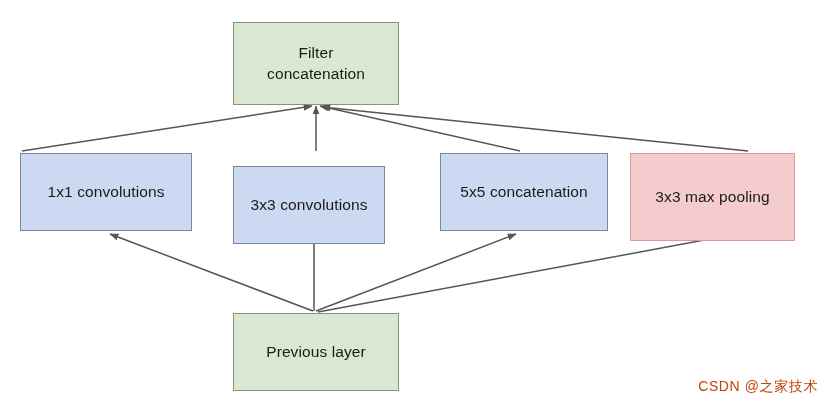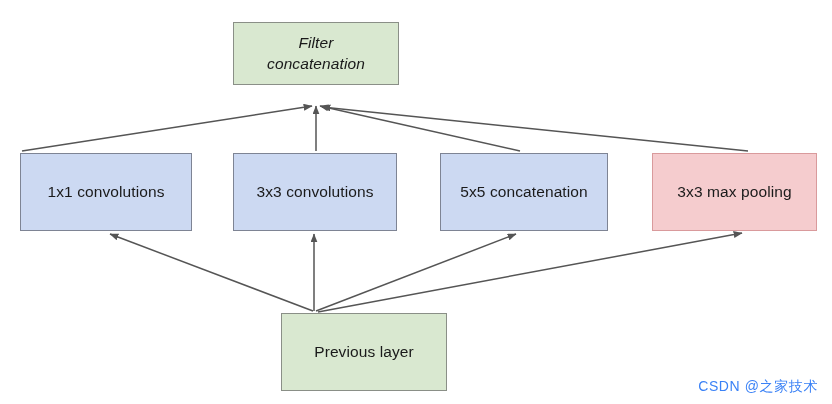--- a/index.html
+++ b/index.html
@@ -53,21 +53,21 @@
   .node-label {
     display: block;
     white-space: pre-line;
     padding: 0 6px;
   }
   #watermark {
     position: absolute;
     right: 14px;
     bottom: 8px;
     font-size: 14px;
-    color: #3b82f6;
+    color: #c2410c;
     letter-spacing: 0.6px;
     z-index: 3;
     white-space: nowrap;
   }
 </style>
 </head>
 <body>
 
 <div id="canvas">
 
@@ -82,40 +82,40 @@
         <line x1="316" y1="151" x2="316" y2="106" marker-end="url(#arrowhead)"></line>
         <line x1="520" y1="151" x2="320" y2="106" marker-end="url(#arrowhead)"></line>
         <line x1="748" y1="151" x2="322" y2="107" marker-end="url(#arrowhead)"></line>
         <line x1="313" y1="311" x2="110" y2="234" marker-end="url(#arrowhead)"></line>
         <line x1="314" y1="311" x2="314" y2="234" marker-end="url(#arrowhead)"></line>
         <line x1="316" y1="311" x2="516" y2="234" marker-end="url(#arrowhead)"></line>
         <line x1="318" y1="312" x2="742" y2="233" marker-end="url(#arrowhead)"></line>
       </g>
   </svg>
 
-  <div class="node node-green" style="left: 233px; top: 22px; width: 166px; height: 63px; font-style: italic;">
+  <div class="node node-green" style="left: 233px; top: 22px; width: 166px; height: 83px;">
     <span class="node-label">Filter
 concatenation</span>
   </div>
 
   <div class="node node-blue" style="left: 20px; top: 153px; width: 172px; height: 78px;">
     <span class="node-label">1x1 convolutions</span>
   </div>
 
-  <div class="node node-blue" style="left: 233px; top: 153px; width: 164px; height: 78px;">
+  <div class="node node-blue" style="left: 233px; top: 166px; width: 152px; height: 78px;">
     <span class="node-label">3x3 convolutions</span>
   </div>
 
   <div class="node node-blue" style="left: 440px; top: 153px; width: 168px; height: 78px;">
     <span class="node-label">5x5 concatenation</span>
   </div>
 
-  <div class="node node-pink" style="left: 652px; top: 153px; width: 165px; height: 78px;">
+  <div class="node node-pink" style="left: 630px; top: 153px; width: 165px; height: 88px;">
     <span class="node-label">3x3 max pooling</span>
   </div>
 
-  <div class="node node-green" style="left: 233px; top: 313px; width: 166px; height: 78px; margin-left: 48px;">
+  <div class="node node-green" style="left: 233px; top: 313px; width: 166px; height: 78px;">
     <span class="node-label">Previous layer</span>
   </div>
 
   <div id="watermark">CSDN @之家技术</div>
 
 </div>
 
 </body></html>

